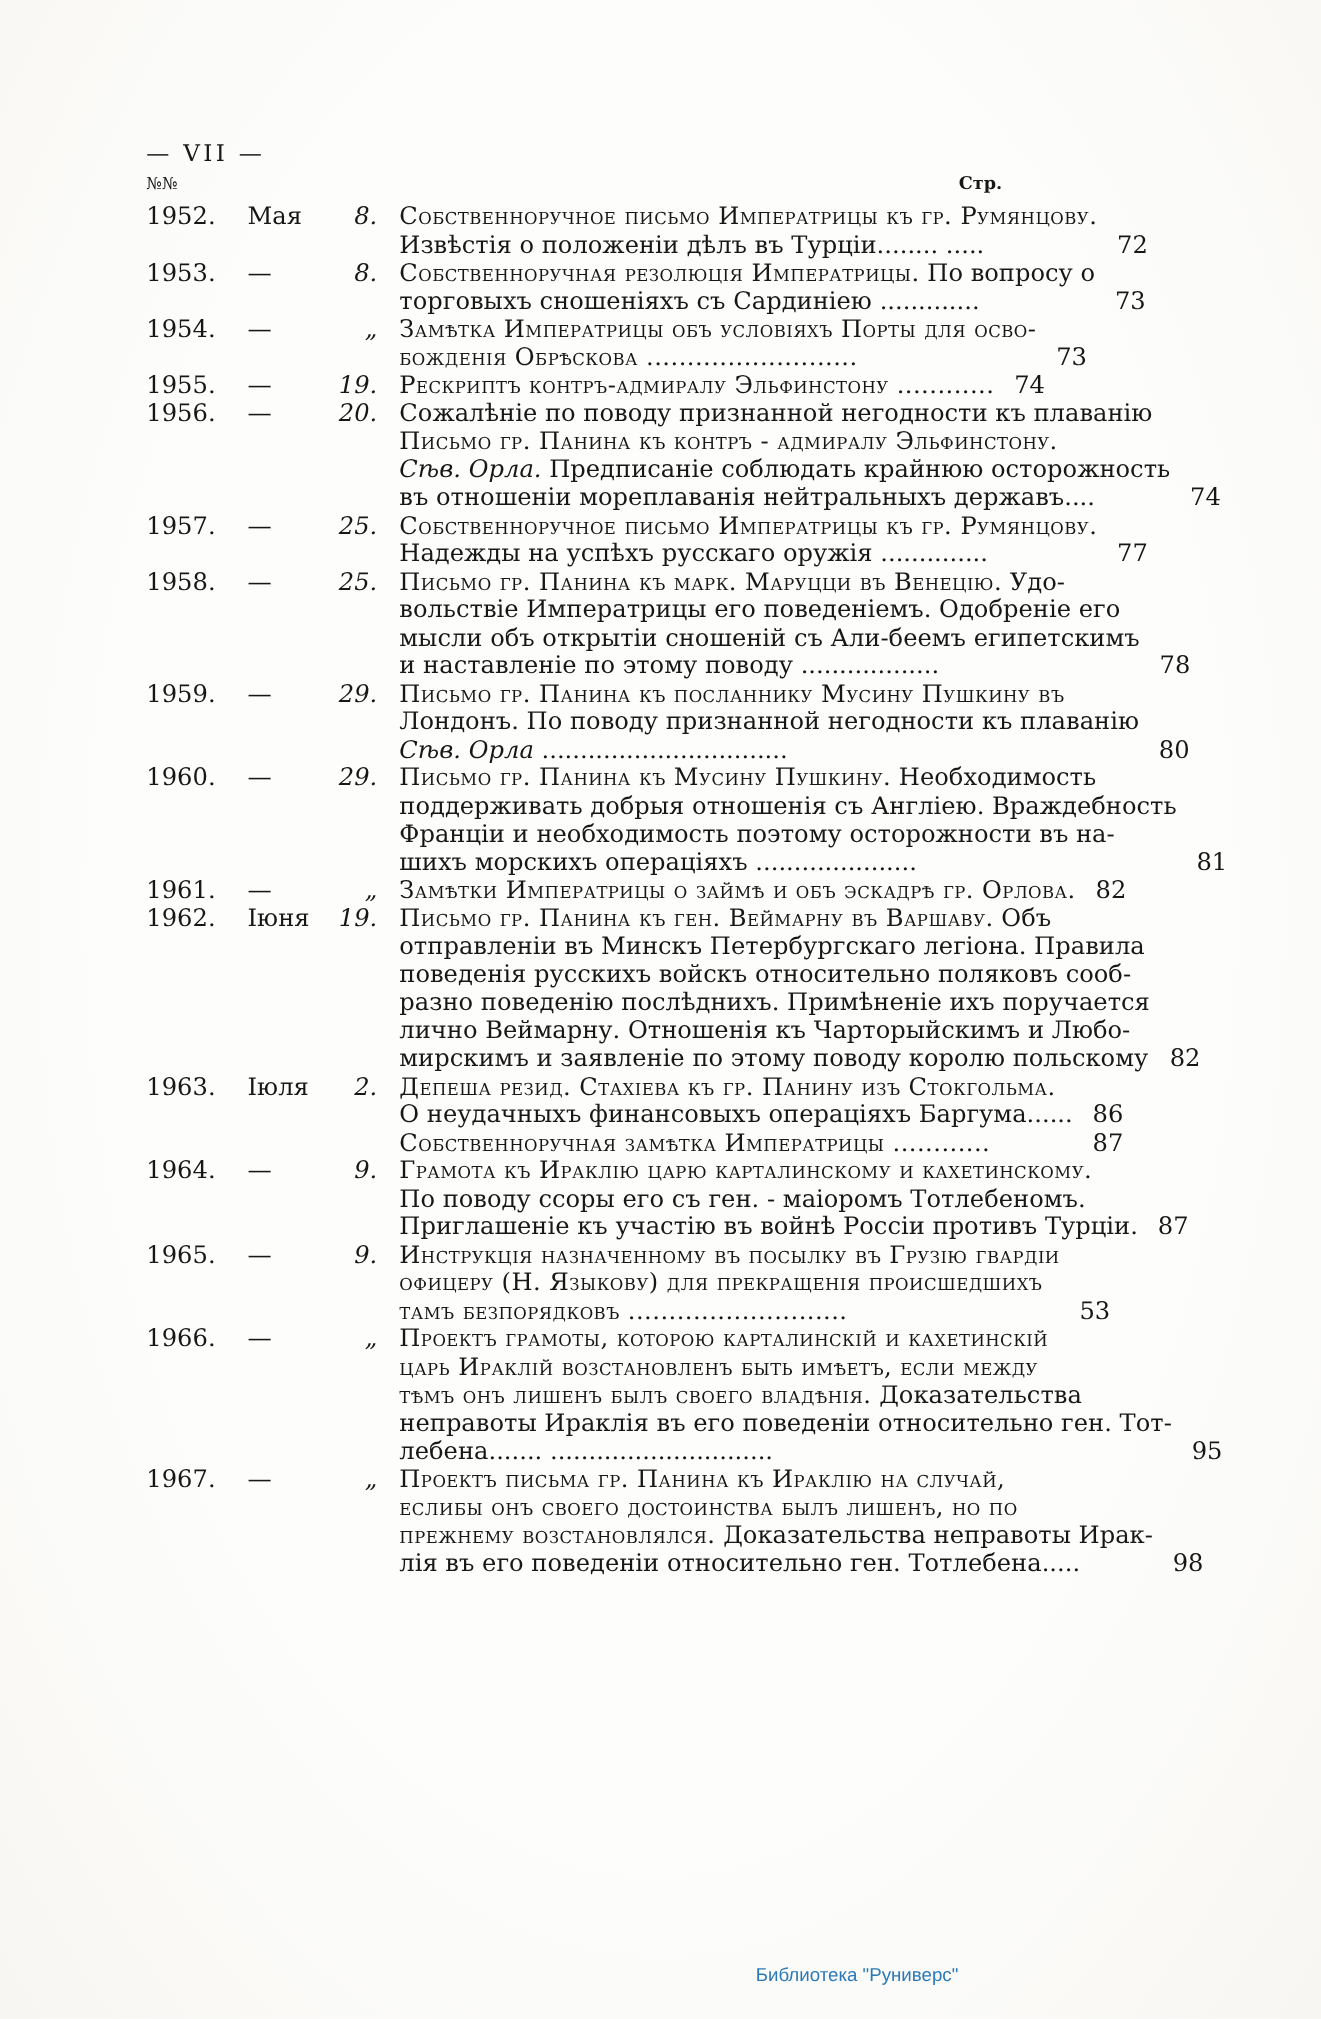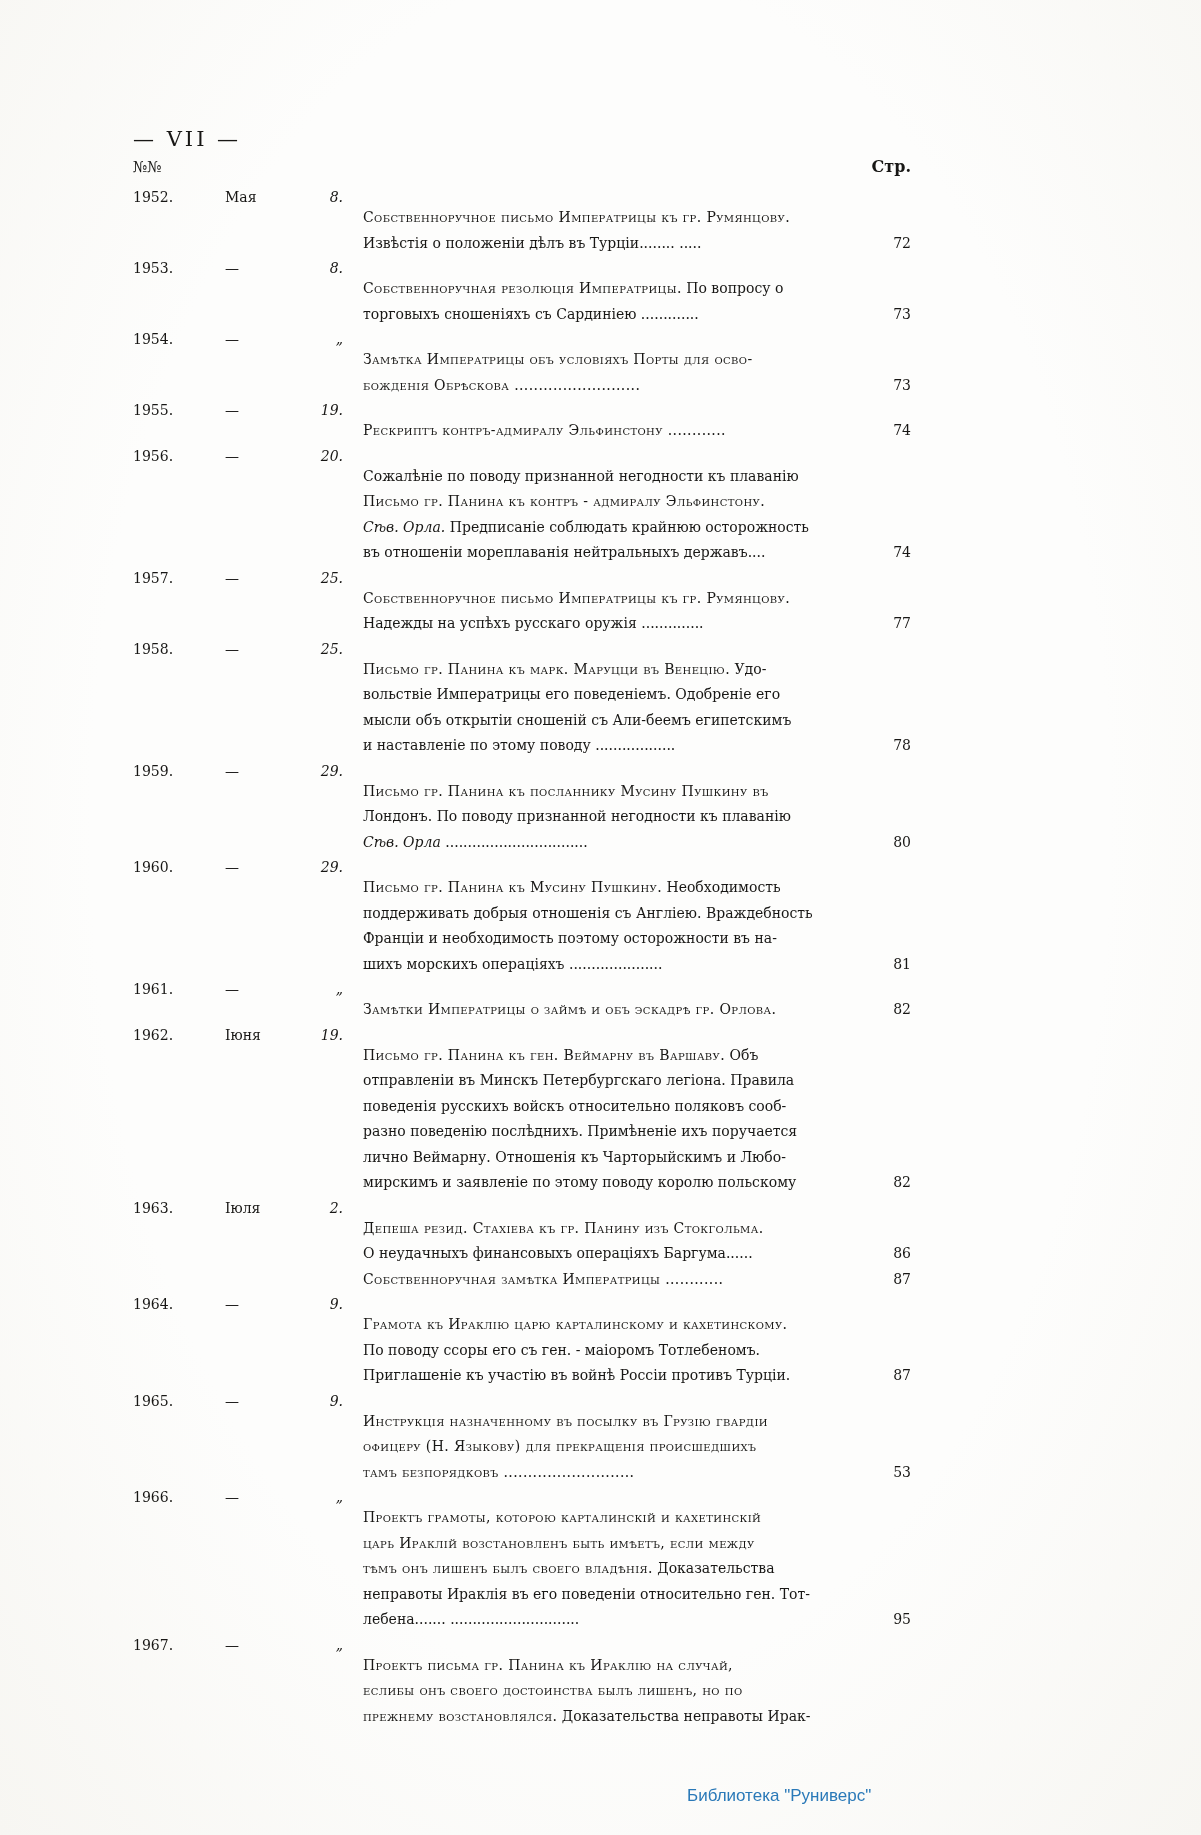--- a/index.html
+++ b/index.html
@@ -40,41 +40,40 @@
     margin-top: 5px;
     font-size: 15px;
   }
   .col-label-left { font-size: 15px; }
   .col-label-right { font-size: 16px; font-weight: bold; }
   .entries {
     margin-top: 9px;
   }
   .entry {
     display: flex;
-    font-size: 14px;
+    font-size: 22px;
     line-height: 25.5px;
   }
   .col-num {
     width: 92px;
     flex: none;
   }
   .col-month {
     width: 78px;
     flex: none;
   }
   .col-day {
     width: 40px;
     flex: none;
     text-align: right;
     font-style: italic;
   }
   .col-text {
     flex: 1;
     margin-left: 20px;
-    margin-top: 20px;
   }
   .line {
     display: flex;
   }
   .line-text {
     flex: 1;
     white-space: nowrap;
     overflow: hidden;
   }
   .line-page {
@@ -405,18 +404,22 @@
               <span class="line-page"></span>
             </div>
             <div class="line">
               <span class="line-text"><span class="sc">еслибы онъ своего достоинства былъ лишенъ, но по</span></span>
               <span class="line-page"></span>
             </div>
             <div class="line">
               <span class="line-text"><span class="sc">прежнему возстановлялся.</span><span class="n"> Доказательства неправоты Ирак-</span></span>
               <span class="line-page"></span>
             </div>
+            <div class="line">
+              <span class="line-text"><span class="n">лія въ его поведеніи относительно ген. Тотлебена.....</span></span>
+              <span class="line-page">98</span>
+            </div>
           </div>
         </div>
       </div>
   </div>
   <div class="footer">Библиотека "Руниверс"</div>
 </div>
 
 </body></html>

